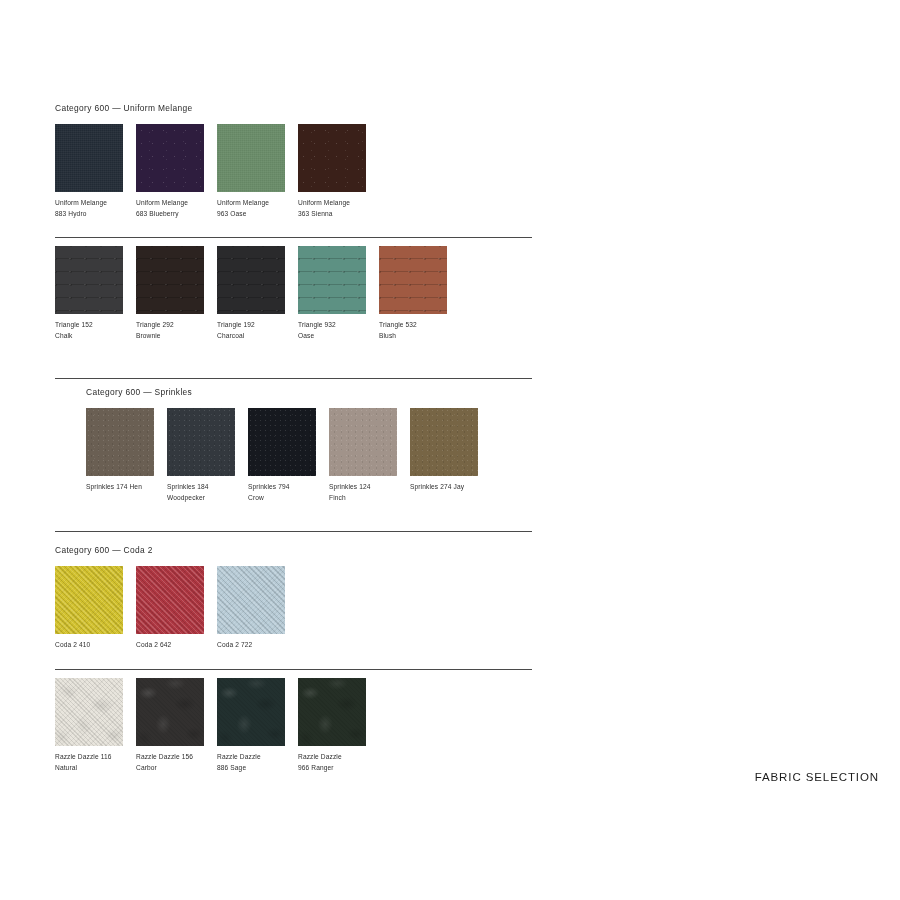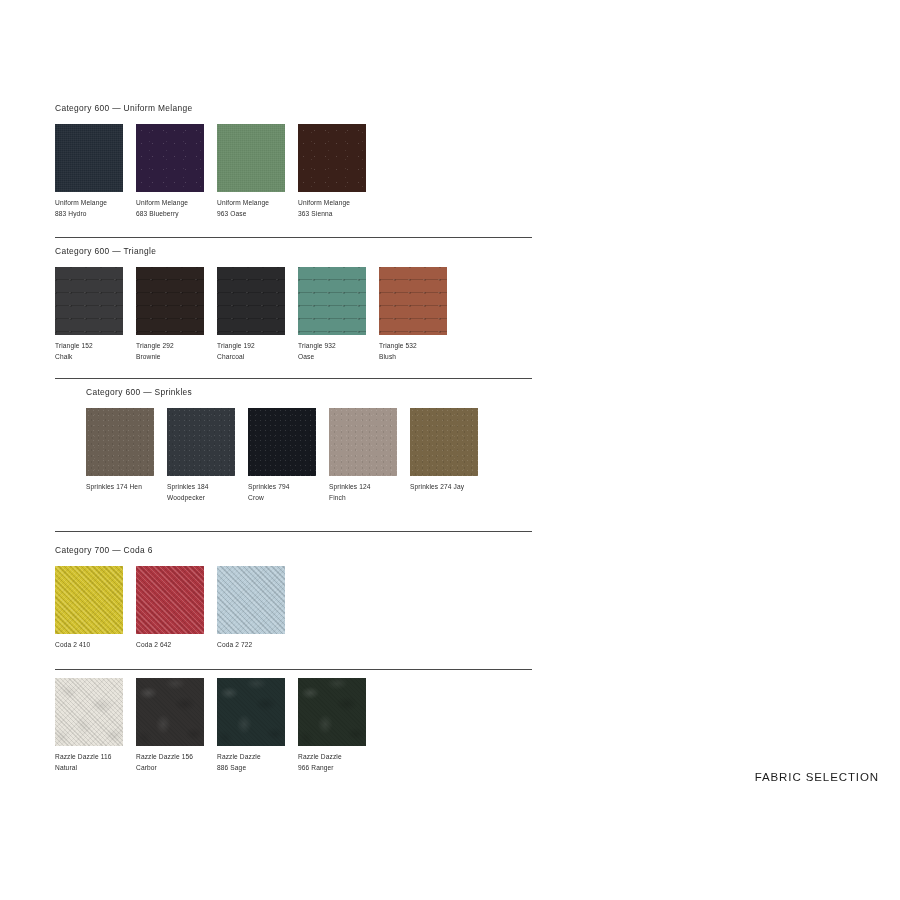--- a/index.html
+++ b/index.html
@@ -191,21 +191,20 @@
             <div class="swatch" style="background: rgb(58, 32, 25);">
               <div class="tex tex-melange tex-fleck"></div>
             </div>
             <div class="swatch-label">Uniform Melange
 363 Sienna</div>
           </div>
         </div>
       </div>
       <div class="rule" style="top: 237px;"></div>
       <div class="category" style="top: 246px;">
-        <div class="cat-title">Category 600 — Triangle</div>
         <div class="swatch-row">
           <div class="swatch-cell">
             <div class="swatch" style="background: rgb(58, 58, 60);">
               <div class="tex tex-triangle"></div>
             </div>
             <div class="swatch-label">Triangle 152
 Chalk</div>
           </div>
           <div class="swatch-cell">
             <div class="swatch" style="background: rgb(44, 35, 32);">
@@ -271,21 +270,21 @@
           <div class="swatch-cell">
             <div class="swatch" style="background: rgb(119, 101, 69);">
               <div class="tex tex-sprinkles"></div>
             </div>
             <div class="swatch-label">Sprinkles 274 Jay</div>
           </div>
         </div>
       </div>
       <div class="rule" style="top: 531px;"></div>
       <div class="category" style="top: 545px;">
-        <div class="cat-title">Category 700 — Coda 6</div>
+        <div class="cat-title">Category 600 — Coda 2</div>
         <div class="swatch-row">
           <div class="swatch-cell">
             <div class="swatch" style="background: rgb(212, 195, 46);">
               <div class="tex tex-coda"></div>
             </div>
             <div class="swatch-label">Coda 2 410</div>
           </div>
           <div class="swatch-cell">
             <div class="swatch" style="background: rgb(176, 55, 66);">
               <div class="tex tex-coda"></div>

